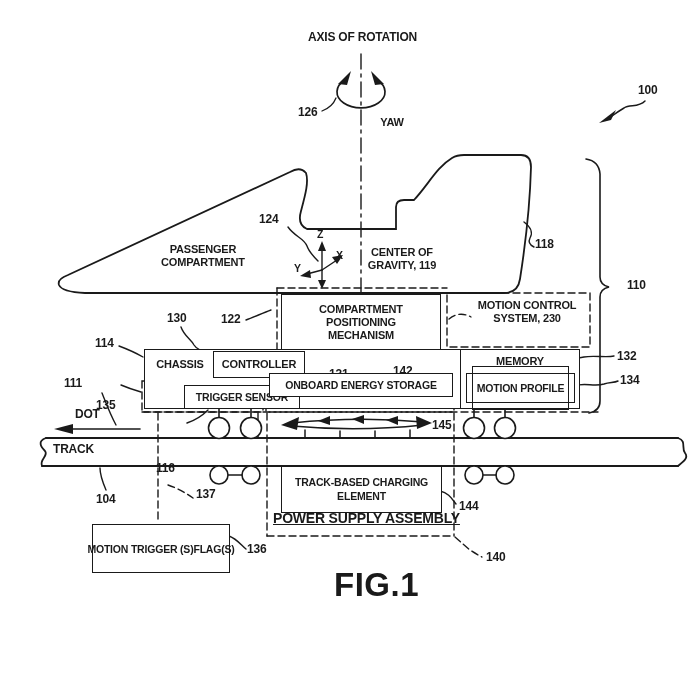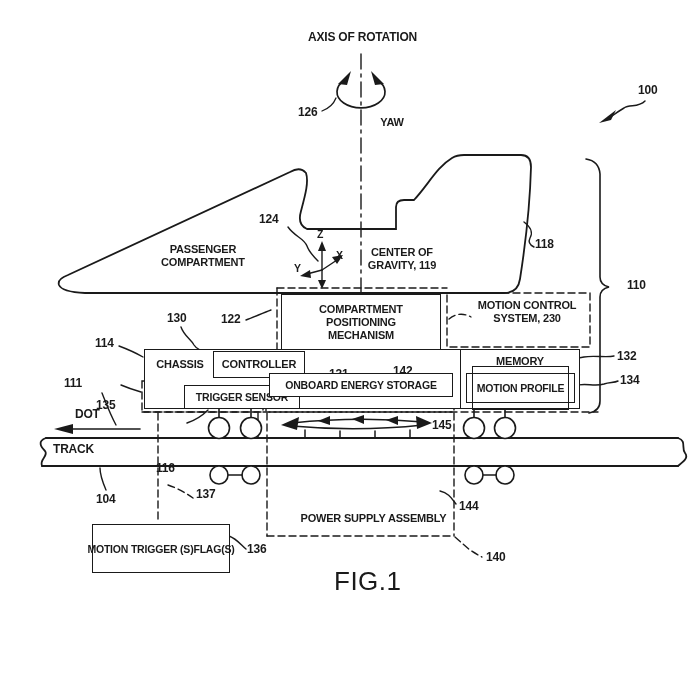--- a/index.html
+++ b/index.html
@@ -7,21 +7,21 @@
           font-family:"Liberation Sans",sans-serif;color:#1a1a1a;overflow:hidden;}
   #lineart{position:absolute;left:0;top:0;}
   .lbl{position:absolute;font-size:11px;font-weight:600;letter-spacing:-0.2px;
        line-height:12.5px;text-align:center;white-space:normal;}
   .ref{position:absolute;font-size:12px;font-weight:600;letter-spacing:-0.2px;}
   .box{position:absolute;border:1.6px solid #1a1a1a;background:#fff;
        display:flex;align-items:center;justify-content:center;text-align:center;}
   .box .bt{font-size:11px;font-weight:600;letter-spacing:-0.2px;line-height:13px;}
   .small .bt{font-size:10.5px;line-height:12px;}
   .nowrap{white-space:nowrap;}
-  .caption{position:absolute;font-size:26px;font-weight:400;letter-spacing:0.5px;}
+  .caption{position:absolute;font-size:33px;font-weight:700;letter-spacing:0.5px;}
   .axislbl{position:absolute;font-size:10.5px;font-weight:700;}
   .inner{border:1.4px solid #1a1a1a;padding:15px 4px;}
 </style>
 </head>
 <body>
 
 <div id="canvas">
 
   <svg id="lineart" width="691" height="681" viewBox="0 0 691 681" fill="none" stroke="#1a1a1a" stroke-width="1.5" stroke-linecap="round">
 
@@ -195,21 +195,24 @@
   </div>
 
   <div class="lbl nowrap" style="left:75px;top:408px;font-size:12px;">DOT</div>
   <div class="ref" style="left:156px;top:417px;margin-top:44px;">116</div>
   <div class="ref" style="left:432px;top:418px;">145</div>
 
   <div class="lbl nowrap" style="left:53px;top:443px;font-size:12px;">TRACK</div>
   <div class="ref" style="left:96px;top:492px;">104</div>
   <div class="ref" style="left:196px;top:487px;">137</div>
 
-  <div class="lbl nowrap" style="left:296px;top:512px;width:155px;font-size:11px;">POWER SUPPLY ASSEMBLY</div>
+  <div class="box small" style="left:281px;top:466px;width:159px;height:45px;">
+    <div class="bt" style="width:145px;line-height:13.5px;">TRACK-BASED CHARGING ELEMENT</div>
+  </div>
+  <div class="lbl nowrap" style="left:273px;top:512px;width:155px;font-size:14px;text-decoration:underline;">POWER SUPPLY ASSEMBLY</div>
   <div class="ref" style="left:459px;top:499px;">144</div>
   <div class="ref" style="left:486px;top:550px;">140</div>
 
   <div class="box small" style="left:92px;top:524px;width:136px;height:47px;border-width:1.8px;flex-direction:row;">
     <div class="bt nowrap">MOTION TRIGGER (S)</div>
     <div class="bt nowrap">FLAG(S)</div>
   </div>
   <div class="ref" style="left:247px;top:542px;">136</div>
 
   <div class="caption" style="left:334px;top:566px;">FIG.1</div>

